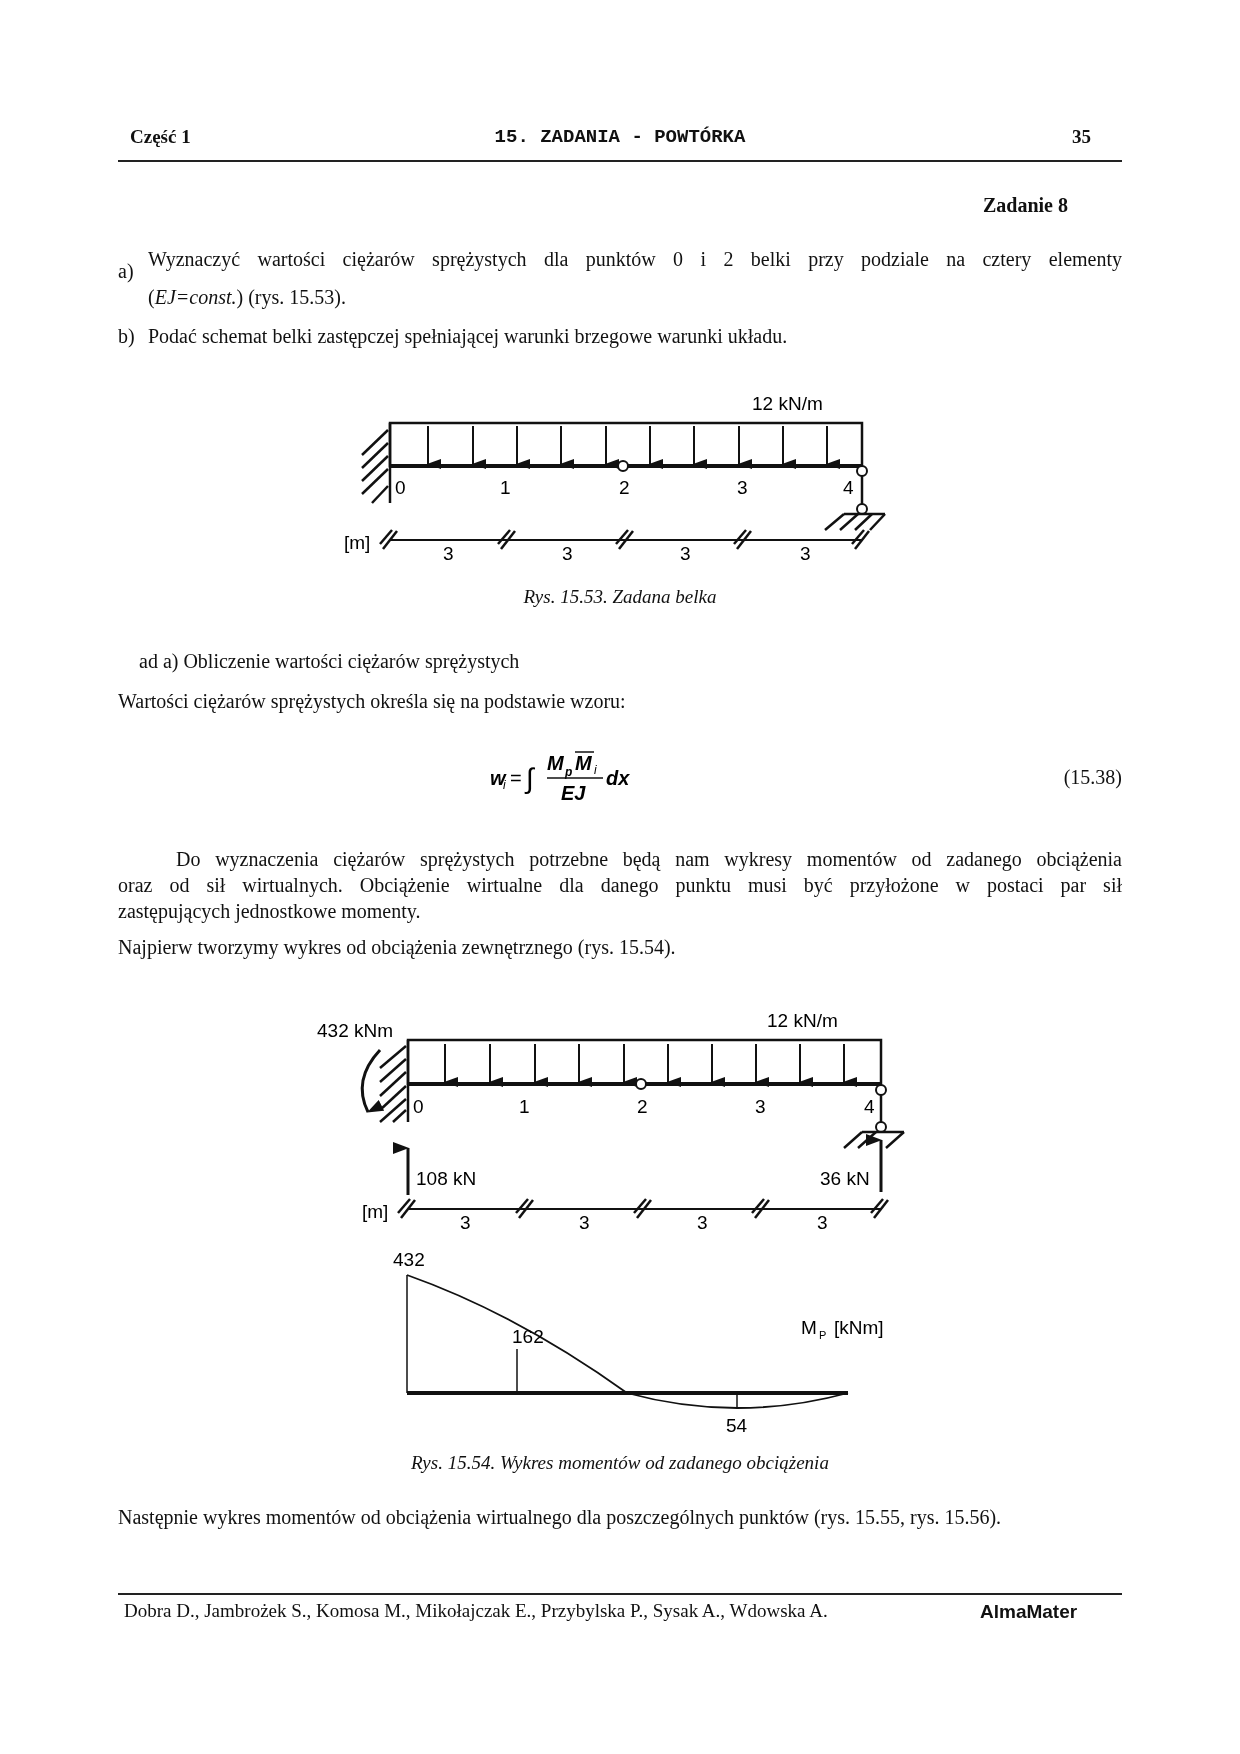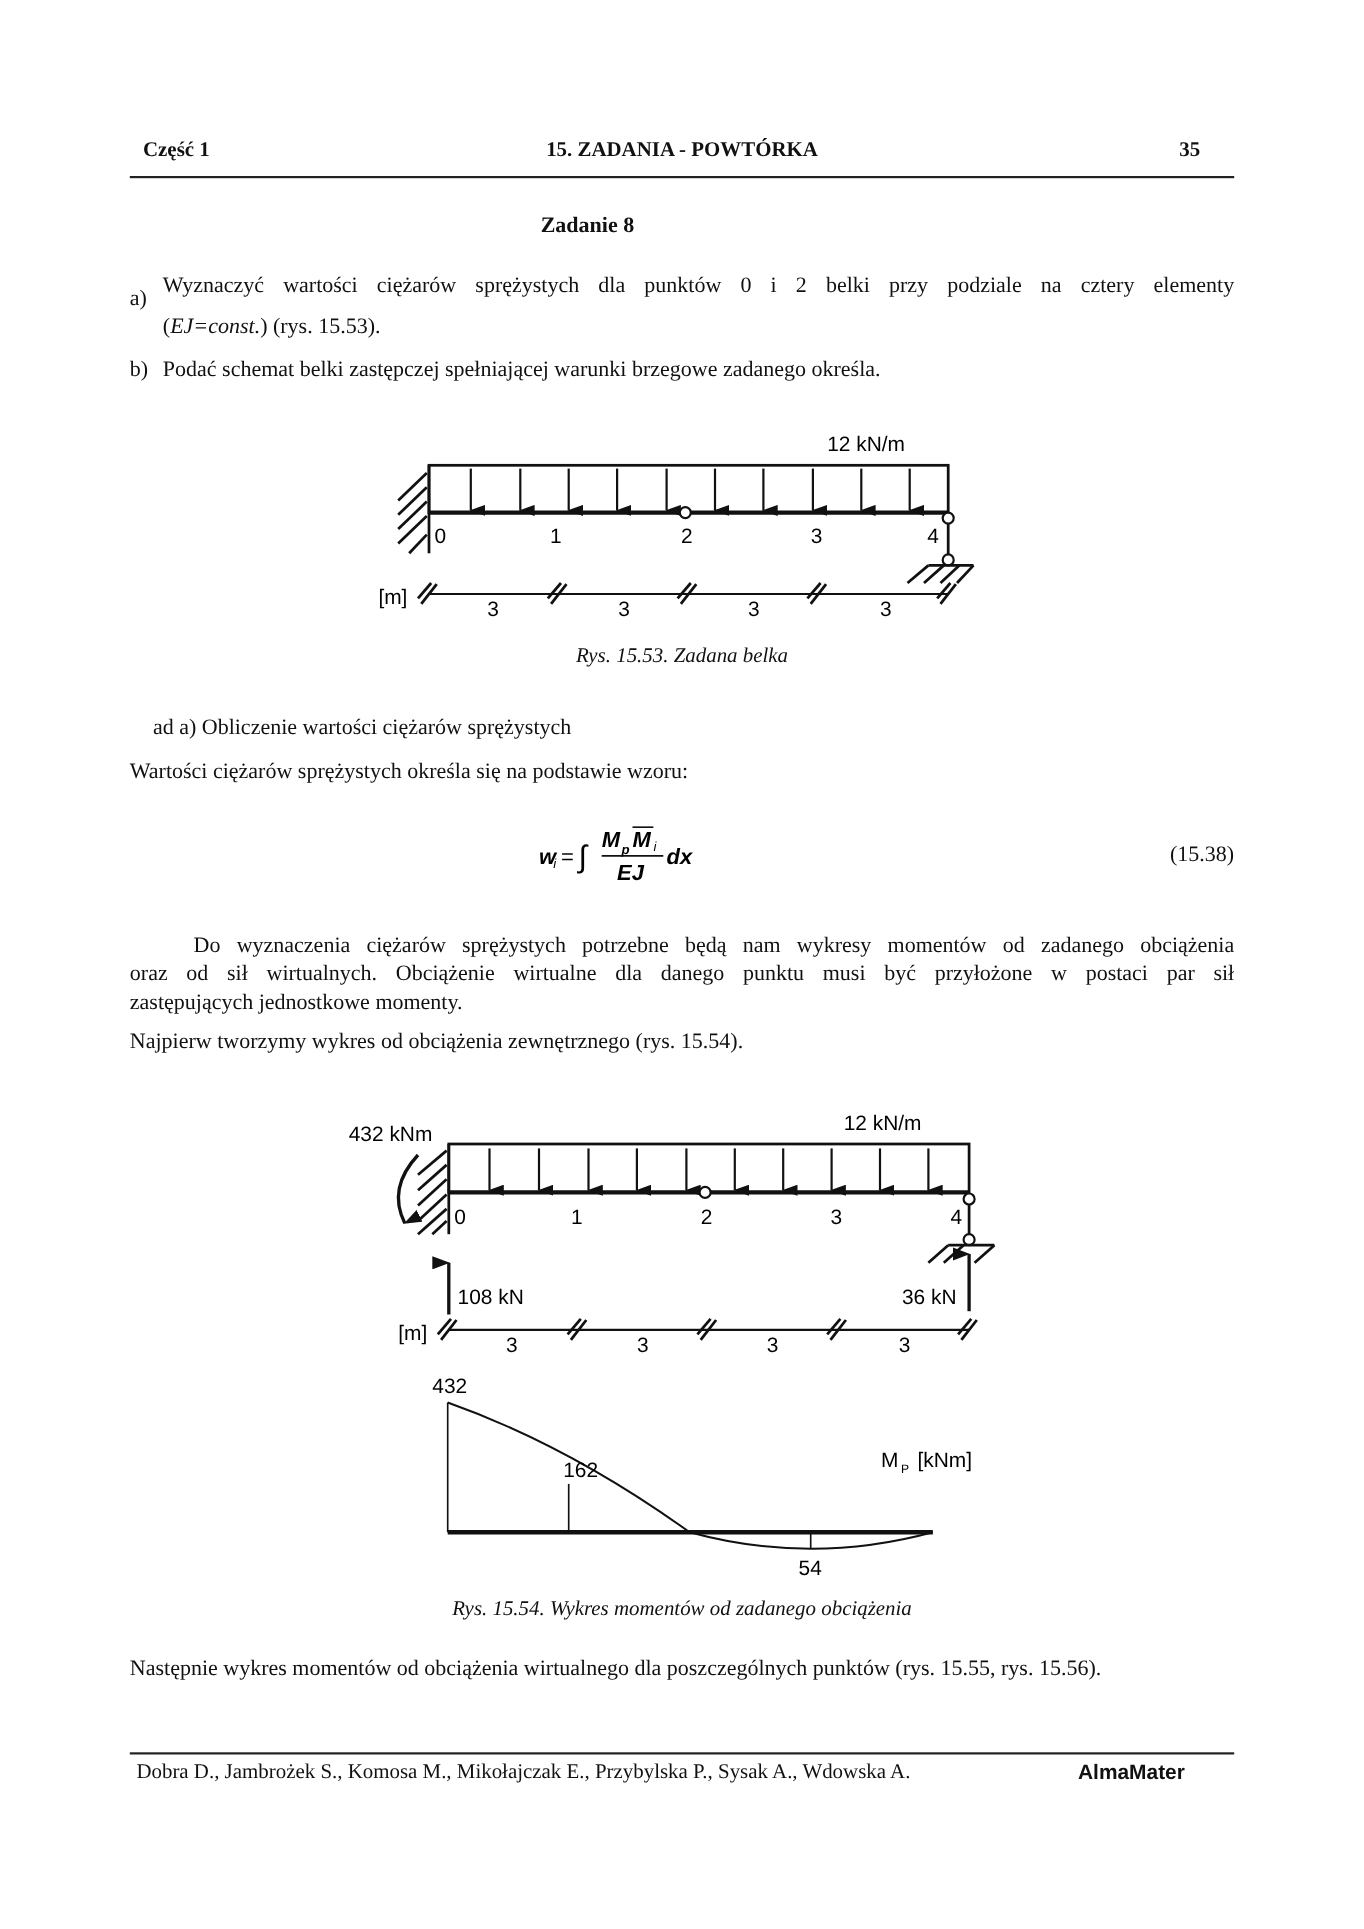--- a/index.html
+++ b/index.html
@@ -1,45 +1,45 @@
 <!DOCTYPE html>
 <html><head>
 <meta charset="utf-8">
 <style>
   html, body { margin: 0; padding: 0; background: #ffffff; }
   body { width: 1240px; height: 1754px; position: relative; overflow: hidden;
          font-family: "Liberation Serif", "DejaVu Serif", serif; color: #111; }
   .abs { position: absolute; white-space: nowrap; }
   .hdr { font-weight: bold; font-size: 19px; top: 126px; }
   .rule { position: absolute; height: 1.5px; background: #222; }
-  .title { font-weight: bold; font-size: 20px; left: 0; width: 1068px; text-align: center; top: 194px; }
+  .title { font-weight: bold; font-size: 20px; left: 0; width: 1068px; text-align: right; top: 194px; }
   .para { position: absolute; font-size: 20px; line-height: 26px; }
   .justify { text-align: justify; text-align-last: justify; }
   .caption { font-style: italic; font-size: 19px; width: 1240px; text-align: center; left: 0; }
   .it { font-style: italic; }
   svg text { font-family: "Liberation Sans", "DejaVu Sans", sans-serif; }
   .fnum { position: absolute; right: 118px; top: 766px; font-size: 20px; }
   .footer { font-size: 19px; top: 1600px; text-align: center; }
   .brand { font-family: "Liberation Sans", "DejaVu Sans", sans-serif; font-weight: bold; font-size: 19px; top: 1601px; left: 980px; }
 </style>
 </head>
 <body>
 
 <div class="abs hdr" style="left:130px;">Część 1</div>
-<div class="abs hdr" style="left:0; width:1240px; text-align:center;">15. ZADANIA - POWTÓRKA</div>
+<div class="abs hdr" style="left:0; width:1240px; text-align:center;font-family:Liberation Mono, monospace;">15. ZADANIA - POWTÓRKA</div>
 <div class="abs hdr" style="left:1072px;">35</div>
 <div class="rule" style="left:118px; width:1004px; top:160px;"></div>
 
 <div class="abs title">Zadanie 8</div>
 
 <div class="abs para" style="left:118px; top:258px;">a)</div>
 <div class="para justify" style="left:148px; top:246px; width:974px;">Wyznaczyć wartości ciężarów sprężystych dla punktów 0 i 2 belki przy podziale na cztery elementy</div>
 <div class="abs para" style="left:148px; top:284px;">(<span class="it">EJ=const.</span><span>) (rys. 15.53).</span></div>
 <div class="abs para" style="left:118px; top:323px;">b)</div>
-<div class="abs para" style="left:148px; top:323px;">Podać schemat belki zastępczej spełniającej warunki brzegowe zadanego określa.</div>
+<div class="abs para" style="left:148px; top:323px;">Podać schemat belki zastępczej spełniającej warunki brzegowe warunki układu.</div>
 
 <svg class="abs" style="left:0; top:0;" width="1240" height="620">
   <defs>
     <marker id="ah" markerWidth="10" markerHeight="14" refX="5" refY="13" orient="auto" markerUnits="userSpaceOnUse">
       <path d="M0,0 L10,0 L5,14 Z" fill="#111"></path>
     </marker>
   </defs>
 
   <g stroke="#111" stroke-width="2.5">
     <line x1="390" y1="423" x2="390" y2="503"></line>

